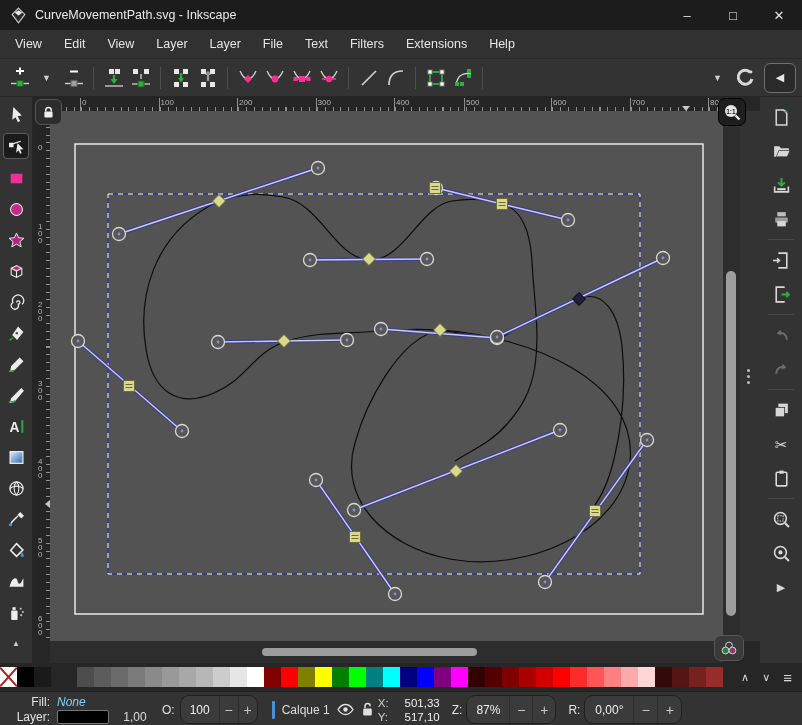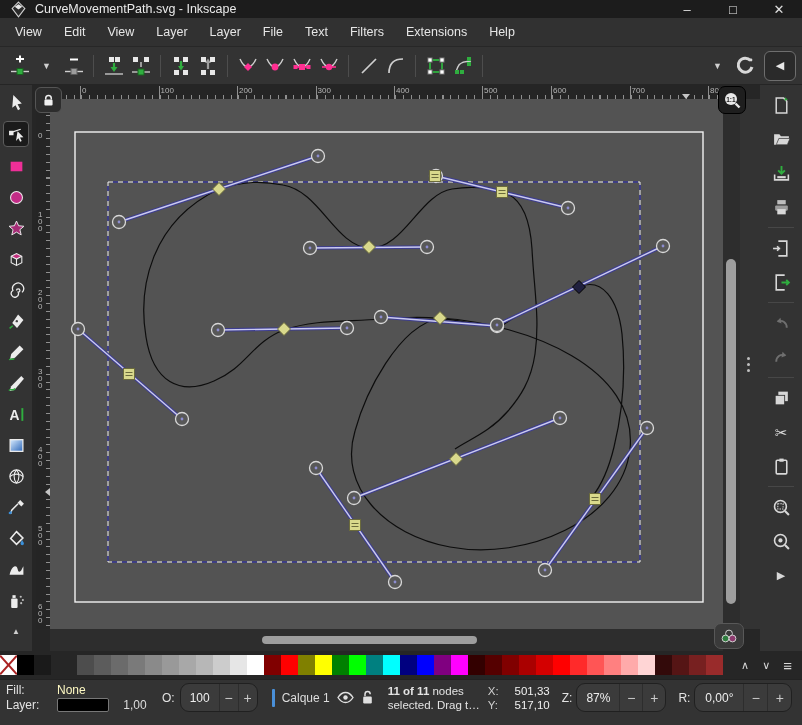--- a/index.html
+++ b/index.html
@@ -1,19 +1,19 @@
 <!DOCTYPE html>
 <html><head>
 <meta charset="utf-8">
 <style>
   html,body{margin:0;padding:0;background:#111;}
   .window{position:relative;width:802px;height:725px;background:#333;overflow:hidden;
           font-family:"Liberation Sans",sans-serif;color:#ddd;-webkit-user-select:none;}
   
-  .titlebar{height:18px;background:#1c1c1c;display:flex;align-items:center;}
+  .titlebar{height:30px;background:#1c1c1c;display:flex;align-items:center;}
   .app-logo{width:17px;height:17px;margin:0 8px 0 10px;flex:0 0 auto;}
   .title-text{font-size:12.5px;color:#eaeaea;}
   .win-controls{margin-left:auto;display:flex;height:100%;}
   .win-btn{width:46px;height:100%;display:flex;align-items:center;justify-content:center;
            color:#e0e0e0;font-size:13px;}
   
   .menubar{height:28px;background:#313131;display:flex;align-items:center;padding-left:4px;
            border-bottom:1px solid #272727;}
   .menu-item{padding:5px 11px;font-size:12.5px;color:#e6e6e6;}
   
@@ -74,22 +74,22 @@
   .sw.none:before,.sw.none:after{content:"";position:absolute;left:-4px;right:-4px;top:9px;height:2px;background:#a22;}
   .sw.none:before{transform:rotate(48deg);} .sw.none:after{transform:rotate(-48deg);}
   .pal-ctrl{display:flex;align-items:center;gap:13px;padding:0 10px;color:#d8d8d8;}
   .pal-arrow{font-size:11px;}
   .pal-menu{font-size:15px;}
   
   .statusbar{height:35px;background:#333;border-top:1px solid #222;display:flex;align-items:center;
              font-size:12px;color:#ddd;padding-left:6px;}
   .fs-block{display:grid;grid-template-columns:44px auto auto;column-gap:7px;row-gap:1px;align-items:center;
             font-size:12px;width:148px;flex:0 0 auto;}
-  .fs-lab{color:#e3e3e3;}
-  .fill-none{color:#fef9c3;}
+  .fs-lab{text-align:right;color:#e3e3e3;}
+  .fill-none{font-style:italic;color:#7dd3fc;}
   .stroke-swatch{width:50px;height:12px;background:#000;border:1px solid #777;border-radius:2px;}
   .spin{display:flex;align-items:center;background:#3b3b3b;border:1px solid #202020;border-radius:9px;
         height:27px;overflow:hidden;flex:0 0 auto;}
   .spin .v{padding:0 9px;text-align:center;color:#eee;}
   .spin .b{width:23px;height:100%;display:flex;align-items:center;justify-content:center;
            border-left:1px solid #2d2d2d;color:#c9c9c9;font-size:14px;}
   .o-lab{margin:0 5px 0 8px;color:#e3e3e3;}
   .layer-block{display:flex;align-items:center;gap:7px;margin-left:14px;flex:0 0 auto;}
   .layer-bar{width:3px;height:18px;background:#4a90d9;border-radius:1px;}
   .msg-block{margin-left:14px;font-size:11.5px;line-height:14px;color:#e3e3e3;width:96px;flex:0 0 auto;}
@@ -384,21 +384,21 @@
             <path d="M4 6V4.5a3 3 0 0 1 6 0V6" fill="none" stroke="#f0f0f0" stroke-width="1.6"></path>
             <rect x="2.6" y="6" width="8.8" height="6.5" rx="1.2" fill="#f0f0f0"></rect>
           </svg>
       </div>
       <div class="h-ruler" id="hruler">
           <div class="hlab" style="left: 32px;"><i></i>0</div>
           <div class="hlab" style="left: 110.5px;"><i></i>100</div>
           <div class="hlab" style="left: 189px;"><i></i>200</div>
           <div class="hlab" style="left: 267.5px;"><i></i>300</div>
           <div class="hlab" style="left: 346px;"><i></i>400</div>
-          <div class="hlab" style="left: 434px;"><i></i>500</div>
+          <div class="hlab" style="left: 416px;"><i></i>500</div>
           <div class="hlab" style="left: 503px;"><i></i>600</div>
           <div class="hlab" style="left: 581.5px;"><i></i>700</div>
           <div class="hlab" style="left: 660px;"><i></i>800</div>
           <div class="h-marker" style="left: 632px;"></div>
         </div>
       <div class="v-ruler" id="vruler">
           <div class="vlab" style="top: 33px;">0</div>
           <div class="vlab" style="top: 111.5px;">1
 0
 0</div>
@@ -702,24 +702,20 @@
       <span>Calque 1</span>
       <svg class="ic" width="17" height="13" viewBox="0 0 17 13">
           <path d="M1 6.5C3.5 2.5 6 1.5 8.5 1.5S13.5 2.5 16 6.5C13.5 10.5 11 11.5 8.5 11.5S3.5 10.5 1 6.5z" fill="none" stroke="#e0e0e0" stroke-width="1.4"></path>
           <circle cx="8.5" cy="6.5" r="2.2" fill="#e0e0e0"></circle>
         </svg>
       <svg class="ic" width="13" height="15" viewBox="0 0 13 15">
           <path d="M4 6V4.2a2.6 2.6 0 0 1 5.2 0" fill="none" stroke="#e0e0e0" stroke-width="1.5"></path>
           <rect x="2.2" y="6.5" width="8.6" height="7" rx="1.2" fill="#e0e0e0"></rect>
         </svg>
     </div>
-    <div class="msg-block">
-      <div><b>11 of 11</b><span> nodes</span></div>
-      <div>selected. Drag t…</div>
-    </div>
     <div class="xy-block">
       <span class="l">X:</span>
       <span class="v">501,33</span>
       <span class="l">Y:</span>
       <span class="v">517,10</span>
     </div>
     <span class="zr-lab">Z:</span>
     <div class="spin" style="width:88px">
       <span class="v" style="flex:1">87%</span>
       <span class="b">−</span>

